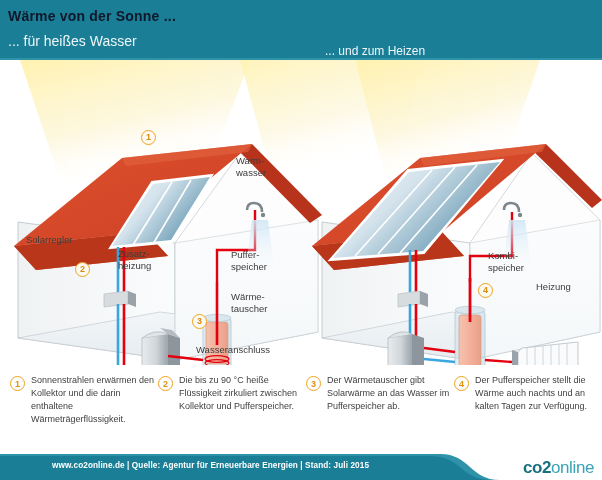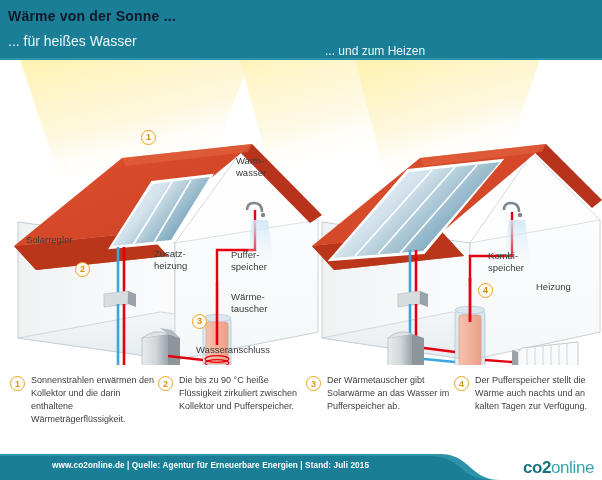--- a/index.html
+++ b/index.html
@@ -309,21 +309,21 @@
       </g>
     </svg>
 
     <div class="lbl white" style="left:68px; top:98px;">Kollektor</div>
 
     <div class="lbl" style="left:236px; top:95px;">Warm-
 wasser</div>
 
     <div class="lbl" style="left:26px; top:174px;">Solarregler</div>
 
-    <div class="lbl" style="left:118px; top:188px;padding-left:36px;">Zusatz-
+    <div class="lbl" style="left:118px; top:188px;">Zusatz-
 heizung</div>
 
     <div class="lbl" style="left:231px; top:189px;">Puffer-
 speicher</div>
 
     <div class="lbl" style="left:231px; top:231px;">Wärme-
 tauscher</div>
 
     <div class="lbl" style="left:196px; top:284px;">Wasseranschluss</div>
 

